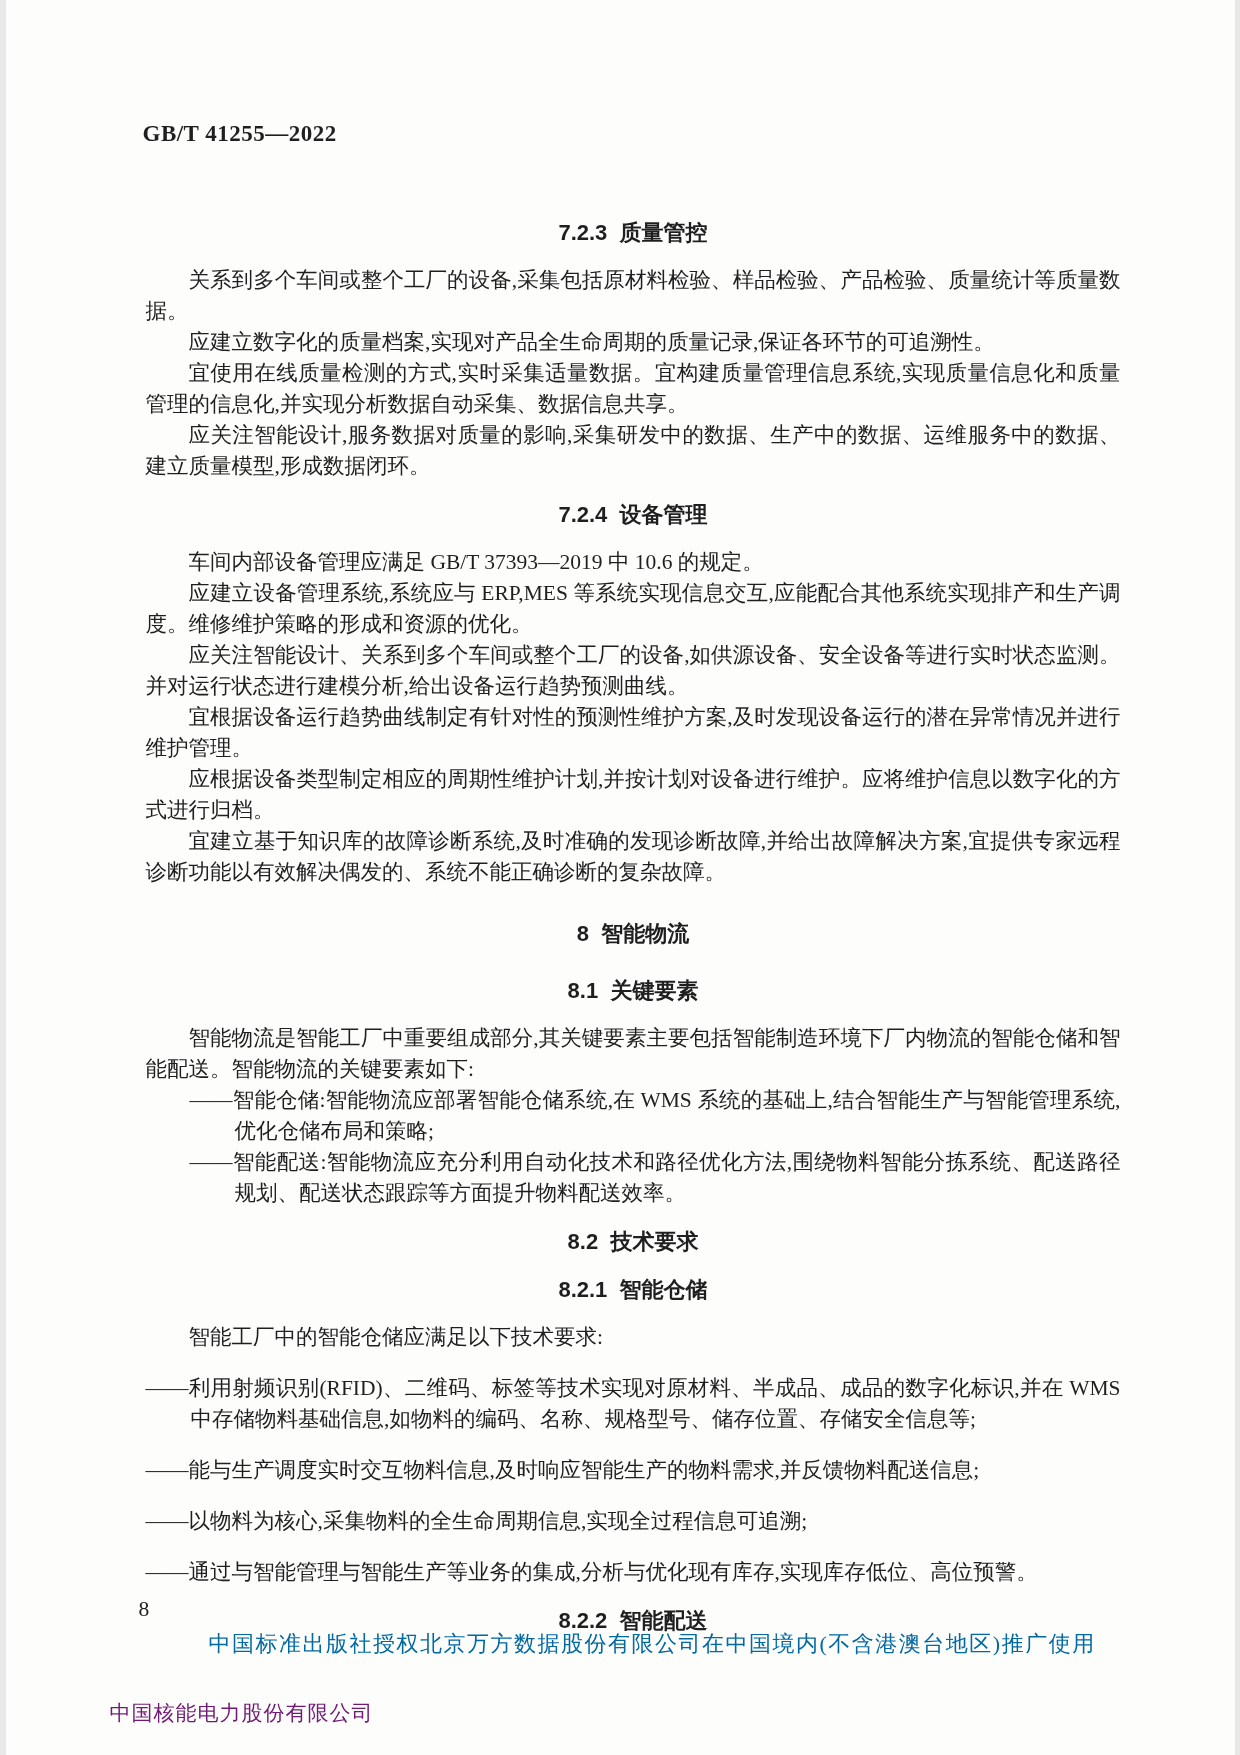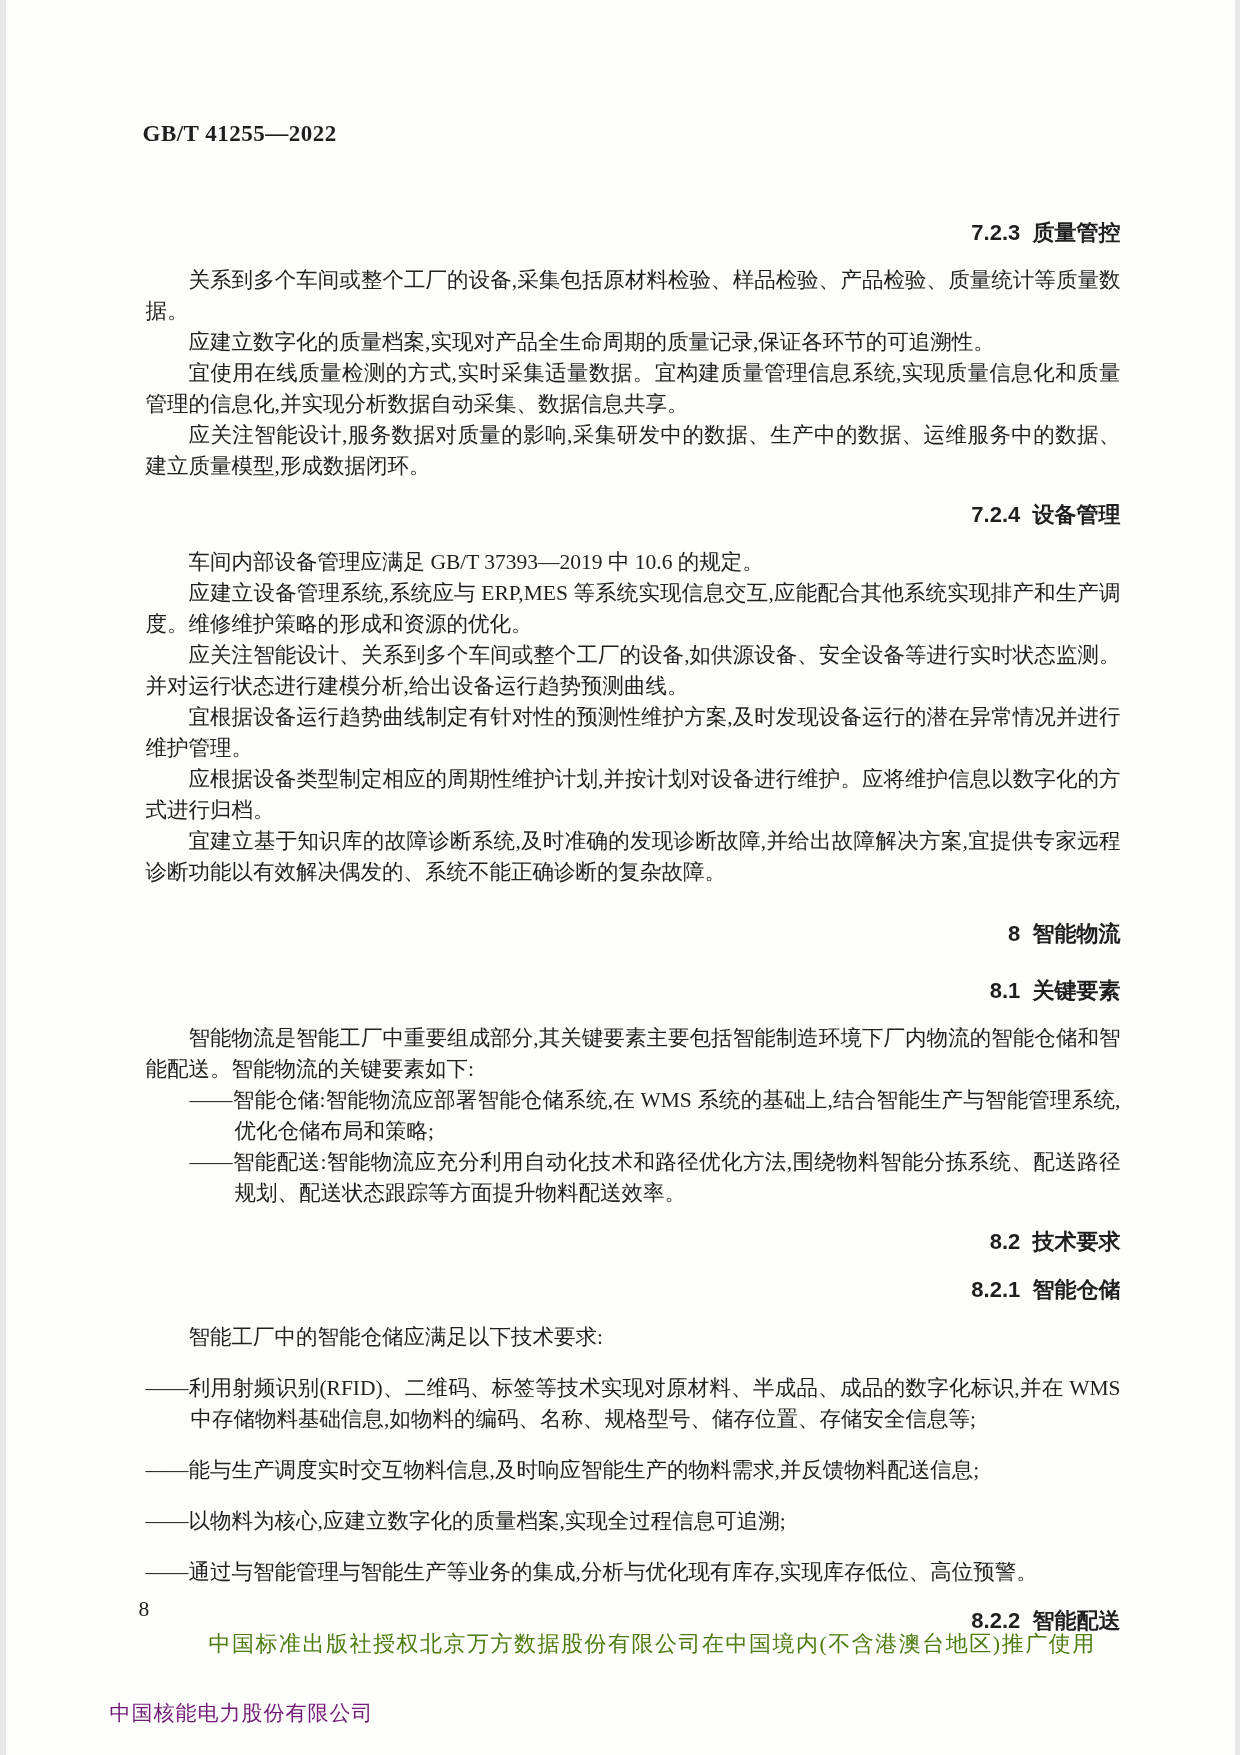--- a/index.html
+++ b/index.html
@@ -32,42 +32,42 @@
     text-align: justify;
   }
   .content p { margin: 0; }
   p.para { text-indent: 2em; }
   h2, h3 {
     font-family: "Liberation Sans", "DejaVu Sans", sans-serif;
     font-size: 22px;
     font-weight: bold;
     line-height: 31px;
     margin: 17px 0 17px 0;
-    text-align: right;
+    text-align: center;
     white-space: pre-wrap;
   }
   h2.chapter { margin: 30px 0 26px 0; }
   
   p.li-a { padding-left: 89px; text-indent: -45px; }
   
   p.li-b { padding-left: 45px; text-indent: -45px; margin-top: 20px; }
   .page-num {
     position: absolute;
     left: 133px;
     top: 1594px;
     font-size: 21.5px;
     line-height: 31px;
   }
   .license-line {
     position: absolute;
     left: 203px;
     top: 1629px;
     font-size: 22px;
     letter-spacing: 1.5px;
-    color: #4d7c0f;
+    color: #0369a1;
     white-space: nowrap;
   }
   .watermark {
     position: absolute;
     left: 104px;
     top: 1699px;
     font-size: 21px;
     letter-spacing: 1px;
     color: #701a75;
     white-space: nowrap;
@@ -102,21 +102,21 @@
     <p class="para">智能物流是智能工厂中重要组成部分,其关键要素主要包括智能制造环境下厂内物流的智能仓储和智能配送。智能物流的关键要素如下:</p>
     <p class="li-a">——智能仓储:智能物流应部署智能仓储系统,在 WMS 系统的基础上,结合智能生产与智能管理系统,优化仓储布局和策略;</p>
     <p class="li-a">——智能配送:智能物流应充分利用自动化技术和路径优化方法,围绕物料智能分拣系统、配送路径规划、配送状态跟踪等方面提升物料配送效率。</p>
 
     <h3>8.2  技术要求</h3>
 
     <h3>8.2.1  智能仓储</h3>
     <p class="para">智能工厂中的智能仓储应满足以下技术要求:</p>
     <p class="li-b">——利用射频识别(RFID)、二维码、标签等技术实现对原材料、半成品、成品的数字化标识,并在 WMS 中存储物料基础信息,如物料的编码、名称、规格型号、储存位置、存储安全信息等;</p>
     <p class="li-b">——能与生产调度实时交互物料信息,及时响应智能生产的物料需求,并反馈物料配送信息;</p>
-    <p class="li-b">——以物料为核心,应建立数字化的质量档案,实现全过程信息可追溯;</p>
+    <p class="li-b">——以物料为核心,采集物料的全生命周期信息,实现全过程信息可追溯;</p>
     <p class="li-b">——通过与智能管理与智能生产等业务的集成,分析与优化现有库存,实现库存低位、高位预警。</p>
 
     <h3>8.2.2  智能配送</h3>
 
   </main>
 
   <div class="page-num">8</div>
 
   <div class="license-line">中国标准出版社授权北京万方数据股份有限公司在中国境内(不含港澳台地区)推广使用</div>
 

